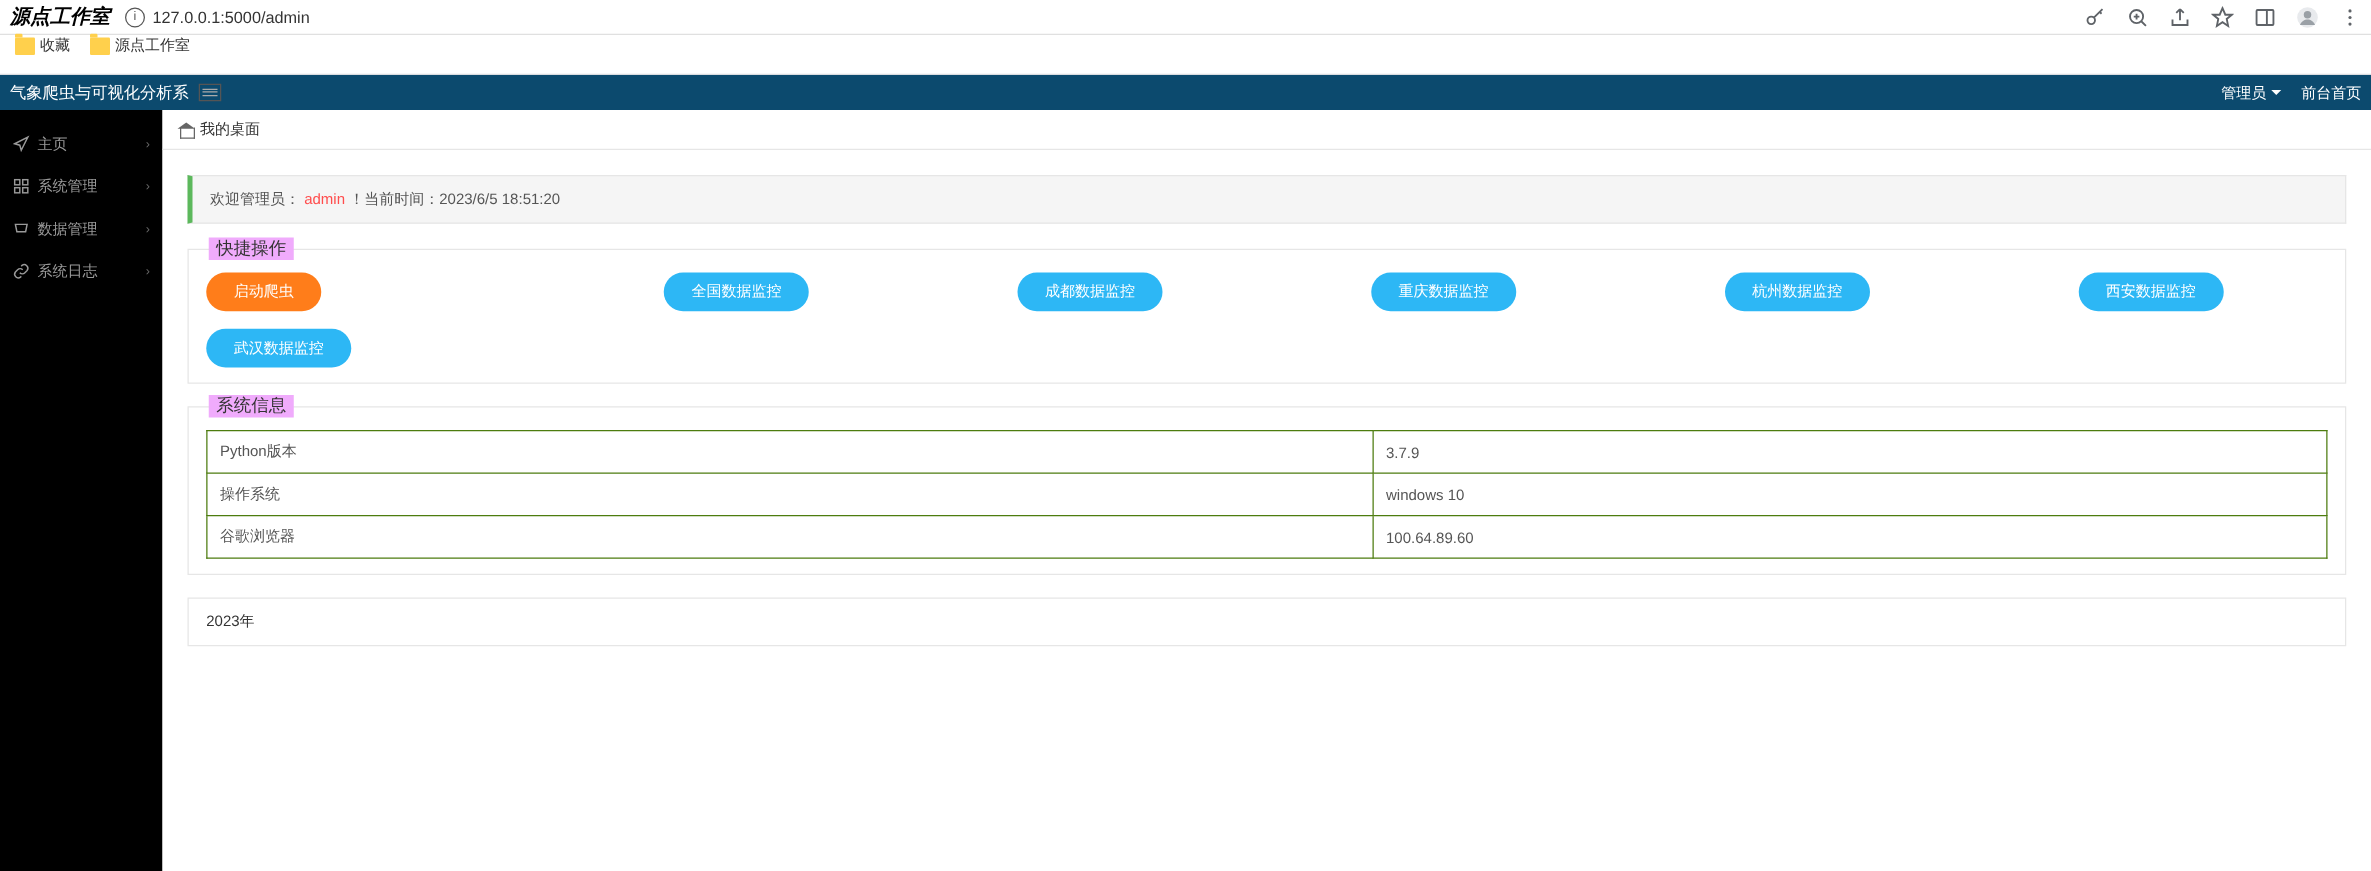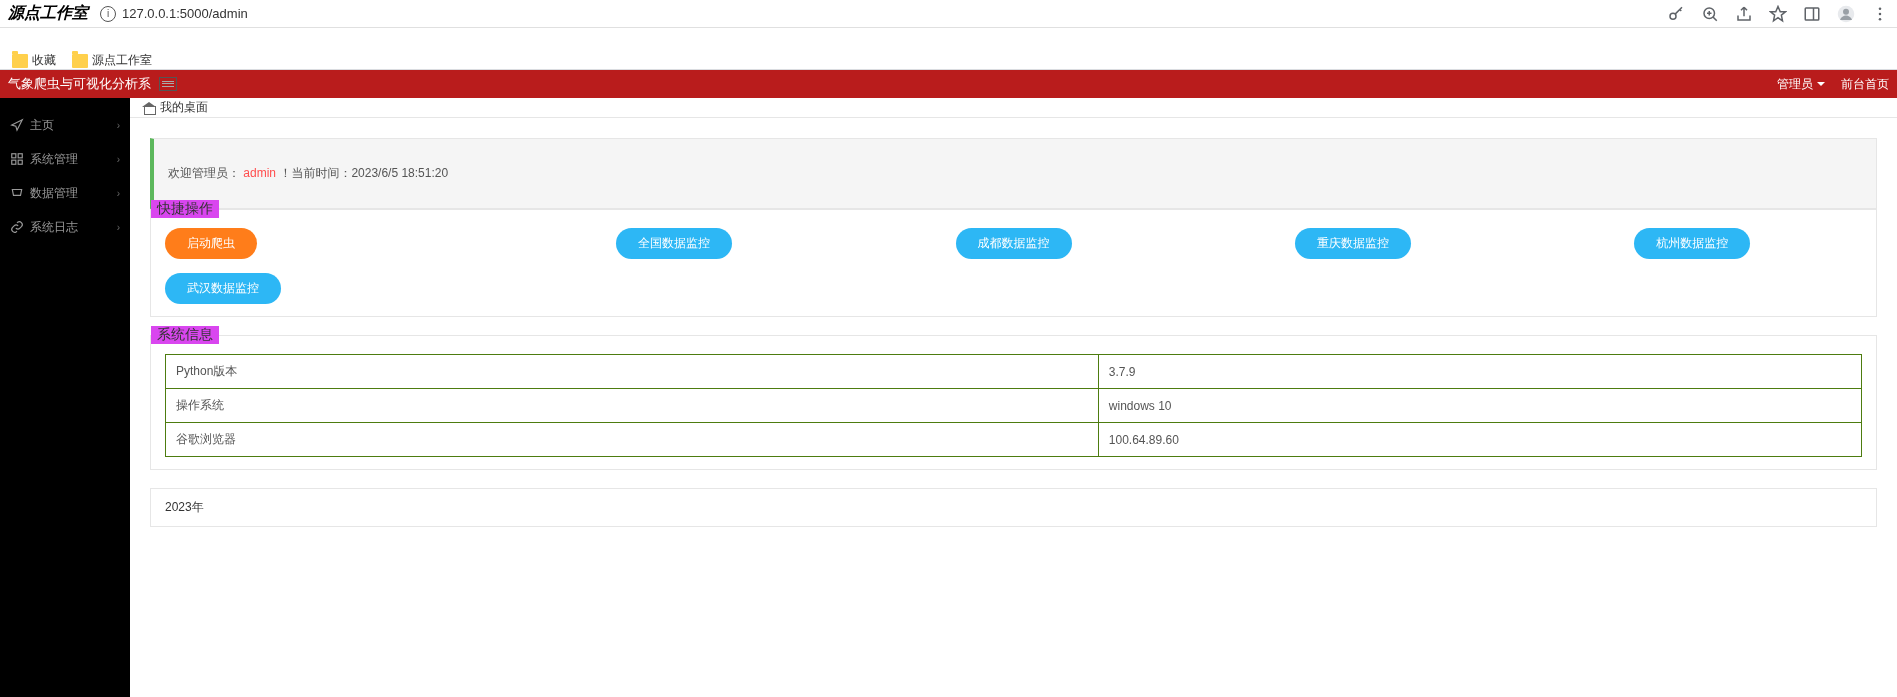--- a/index.html
+++ b/index.html
@@ -8,53 +8,53 @@
 
 .browser-bar { height: 28px; display: flex; align-items: center; padding: 0 8px; background: #fff; border-bottom: 1px solid #e0e0e0; }
 .browser-title { font-size: 16px; font-weight: bold; font-style: italic; margin-right: 12px; }
 .info-icon { width: 16px; height: 16px; border: 1px solid #555; border-radius: 50%; display: inline-flex; align-items: center; justify-content: center; font-size: 10px; color: #555; margin-right: 6px; }
 .url-text { font-size: 13px; color: #333; }
 .browser-right { margin-left: auto; display: flex; gap: 16px; align-items: center; }
 .browser-right svg { width: 18px; height: 18px; }
 .chrome-icon { color: #5f6368; cursor: pointer; display: inline-flex; }
 
 
-.bookmark-bar { height: 32px; display: flex; align-items: flex-end; padding: 0 12px; gap: 16px; background: #fff; border-bottom: 1px solid #dadce0; font-size: 12px; margin-top: 10px; }
+.bookmark-bar { height: 32px; display: flex; align-items: flex-start; padding: 0 12px; gap: 16px; background: #fff; border-bottom: 1px solid #dadce0; font-size: 12px; }
 .bookmark-item { display: flex; align-items: center; gap: 4px; color: #333; cursor: pointer; }
 .folder-icon { width: 16px; height: 14px; background: #ffd04c; position: relative; border-radius: 1px; }
 .folder-icon::before { content: ""; position: absolute; top: -3px; left: 0; width: 6px; height: 3px; background: #ffd04c; border-radius: 1px 1px 0 0; }
 
 
-.app-header { height: 28px; background: #b91c1c; color: #fff; display: flex; align-items: center; padding: 0 8px; font-size: 13px; }
+.app-header { height: 28px; background: #0c4a6e; color: #fff; display: flex; align-items: center; padding: 0 8px; font-size: 13px; }
 .app-title { display: flex; align-items: center; gap: 4px; }
 .hamburger { width: 18px; height: 14px; border: 1px solid #555; display: inline-flex; flex-direction: column; justify-content: space-around; padding: 2px; margin-left: 4px; cursor: pointer; }
 .hamburger span { height: 1px; background: #aaa; }
 .header-right { margin-left: auto; display: flex; gap: 16px; align-items: center; font-size: 12px; }
 .header-link { color: #fff; cursor: pointer; display: flex; align-items: center; gap: 4px; }
 .caret-down { width: 0; height: 0; border-left: 4px solid transparent; border-right: 4px solid transparent; border-top: 4px solid #fff; }
 
 
 .app-body { display: flex; height: calc(697px - 28px - 32px - 28px); }
 .sidebar { width: 130px; background: #000; color: #999; padding-top: 10px; }
 .sidebar-item { height: 34px; display: flex; align-items: center; padding: 0 10px; cursor: pointer; font-size: 12px; }
 .sidebar-icon { width: 14px; display: inline-flex; margin-right: 6px; }
 .sidebar-chevron { margin-left: auto; color: #666; font-size: 10px; }
 
 .main { flex: 1; background: #fff; display: flex; flex-direction: column; }
-.breadcrumb { height: 20px; border-bottom: 1px solid #e6e6e6; display: flex; align-items: center; padding: 0 12px; font-size: 12px; color: #333; gap: 4px; }
+.breadcrumb { height: 32px; border-bottom: 1px solid #e6e6e6; display: flex; align-items: center; padding: 0 12px; font-size: 12px; color: #333; gap: 4px; }
 .home-icon { width: 14px; height: 12px; display: inline-block; position: relative; }
 .home-icon::before { content: ""; position: absolute; top: 4px; left: 2px; width: 10px; height: 8px; border: 1px solid #666; border-top: none; }
 .home-icon::after { content: ""; position: absolute; top: 0; left: 0; width: 0; height: 0; border-left: 7px solid transparent; border-right: 7px solid transparent; border-bottom: 5px solid #666; }
 
 .content { padding: 20px; }
-.welcome-box { background: #f5f5f5; border: 1px solid #e6e6e6; border-left: 4px solid #5cb85c; padding: 26px 14px; font-size: 12px; color: #555; }
+.welcome-box { background: #f5f5f5; border: 1px solid #e6e6e6; border-left: 4px solid #5cb85c; padding: 10px 14px; font-size: 12px; color: #555; margin-bottom: 20px; }
 .admin-red { color: #ff4d4d; }
 
 .fieldset { border: 1px solid #e6e6e6; padding: 12px 14px; margin-bottom: 18px; position: relative; }
-.fieldset-legend { position: absolute; top: -10px; left: 0; background: #d946ef; padding: 0 6px; font-size: 14px; color: #333; }
+.fieldset-legend { position: absolute; top: -10px; left: 16px; background: #f0abfc; padding: 0 6px; font-size: 14px; color: #333; }
 .quick-ops { display: flex; flex-wrap: wrap; gap: 14px 0; margin-top: 6px; }
 .quick-ops .btn-slot { flex: 1 0 16.6%; display: flex; justify-content: center; align-items: center; }
 .quick-ops .btn-slot:first-child { justify-content: flex-start; }
 .btn { border: none; color: #fff; padding: 7px 22px; border-radius: 16px; font-size: 12px; cursor: pointer; white-space: nowrap; }
 .btn-orange { background: #ff7d1a; }
 .btn-blue { background: #2db7f5; }
 
 .sys-table { width: 100%; border-collapse: collapse; margin-top: 6px; }
 .sys-table td { border: 1px solid #4d7c0f; padding: 8px 10px; font-size: 12px; color: #555; }
 .sys-table td:first-child { width: 55%; }
@@ -211,20 +211,23 @@
               <button class="btn btn-blue">全国数据监控</button>
             </div>
             <div class="btn-slot">
               <button class="btn btn-blue">成都数据监控</button>
             </div>
             <div class="btn-slot">
               <button class="btn btn-blue">重庆数据监控</button>
             </div>
             <div class="btn-slot">
               <button class="btn btn-blue">杭州数据监控</button>
+            </div>
+            <div class="btn-slot">
+              <button class="btn btn-blue">西安数据监控</button>
             </div>
             <div class="btn-slot" style="flex: 1 0 100%; justify-content: flex-start;">
               <button class="btn btn-blue">武汉数据监控</button>
             </div>
           </div>
       </div>
 
       <div class="fieldset">
         <span class="fieldset-legend">系统信息</span>
         <table class="sys-table">

